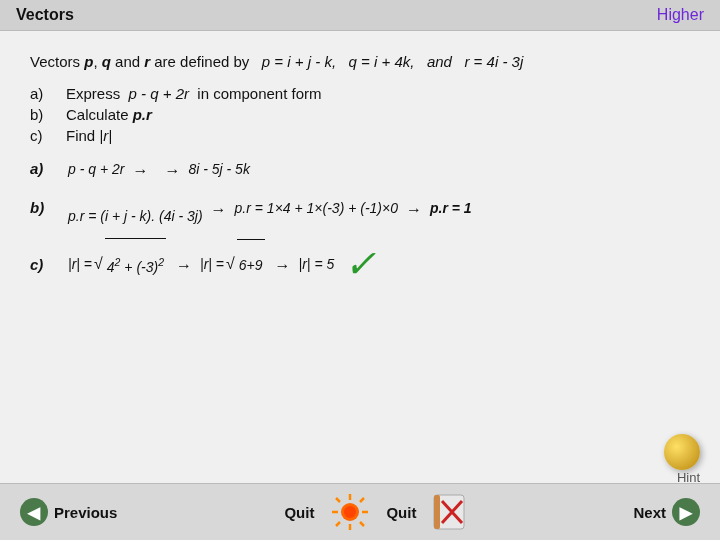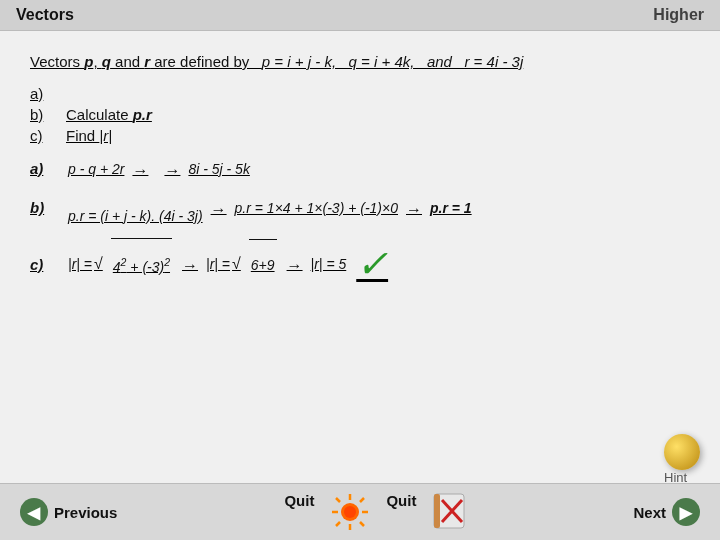--- a/index.html
+++ b/index.html
@@ -19,28 +19,27 @@
       background: #d0d0d0;
       padding: 6px 16px;
       border-bottom: 1px solid #bbb;
     }
     .header-title {
       font-weight: bold;
       font-size: 16px;
       color: #111;
     }
     .header-right {
-      font-weight: bold;
-      font-size: 16px;
-      color: #404040;
+      font-weight: normal;
+      font-size: 16px;
+      color: #6d28d9;
     }
 
     .main-content {
       padding: 18px 30px 10px 30px;
-      text-decoration: underline;
     }
 
     .problem-statement {
       font-size: 15px;
       color: #111;
       margin-bottom: 10px;
       line-height: 1.7;
     }
 
     .problem-statement .bold-italic {
@@ -135,31 +134,31 @@
       border-radius: 50%;
       display: flex;
       align-items: center;
       justify-content: center;
       color: white;
       font-size: 16px;
     }
 
     .quit-section {
       display: flex;
-      align-items: flex-start;
+      align-items: center;
       gap: 16px;
     }
 
     .hint-area {
       position: absolute;
       right: 20px;
       bottom: 55px;
       display: flex;
       flex-direction: column;
-      align-items: flex-start;
+      align-items: flex-end;
       gap: 0;
     }
     .hint-ball {
       width: 36px;
       height: 36px;
       background: radial-gradient(circle at 35% 35%, #ffe066, #b8860b);
       border-radius: 50%;
       box-shadow: 2px 2px 6px rgba(0,0,0,0.3);
     }
     .hint-text {
@@ -174,21 +173,21 @@
 
     .sqrt-wrapper {
       display: inline-flex;
       align-items: center;
       position: relative;
       margin: 0 2px;
     }
     .sqrt-content {
       border-top: 1.5px solid #111;
       padding: 17px 2px;
-      margin-left: 8px;
+      margin-left: 2px;
       font-style: italic;
     }
     .sqrt-sign {
       font-size: 16px;
       line-height: 1;
     }
 
     .row-a-math, .row-b-math, .row-c-math {
       display: flex;
       align-items: center;
@@ -209,20 +208,21 @@
 <div class="main-content">
 
   <div class="problem-statement">
     <span>Vectors <span class="bold-italic">p</span>, <span class="bold-italic">q</span> and <span class="bold-italic">r</span> are defined by&nbsp;&nbsp;
       <span style="font-style:italic;">p = i + j - k,&nbsp;&nbsp; q = i + 4k,&nbsp;&nbsp; and &nbsp;&nbsp;r = 4i - 3j</span>
     </span>
   </div>
 
   <div class="sub-item">
     <span class="sub-label">a)</span>
+    <span>Express &nbsp;<span style="font-style:italic;">p - q + 2r</span>&nbsp; in component form</span>
   </div>
   <div class="sub-item">
     <span class="sub-label">b)</span>
     <span>Calculate <span class="bold-italic">p.r</span></span>
   </div>
   <div class="sub-item">
     <span class="sub-label">c)</span>
     <span>Find <span style="font-style:italic;">|r|</span></span>
   </div>
 

